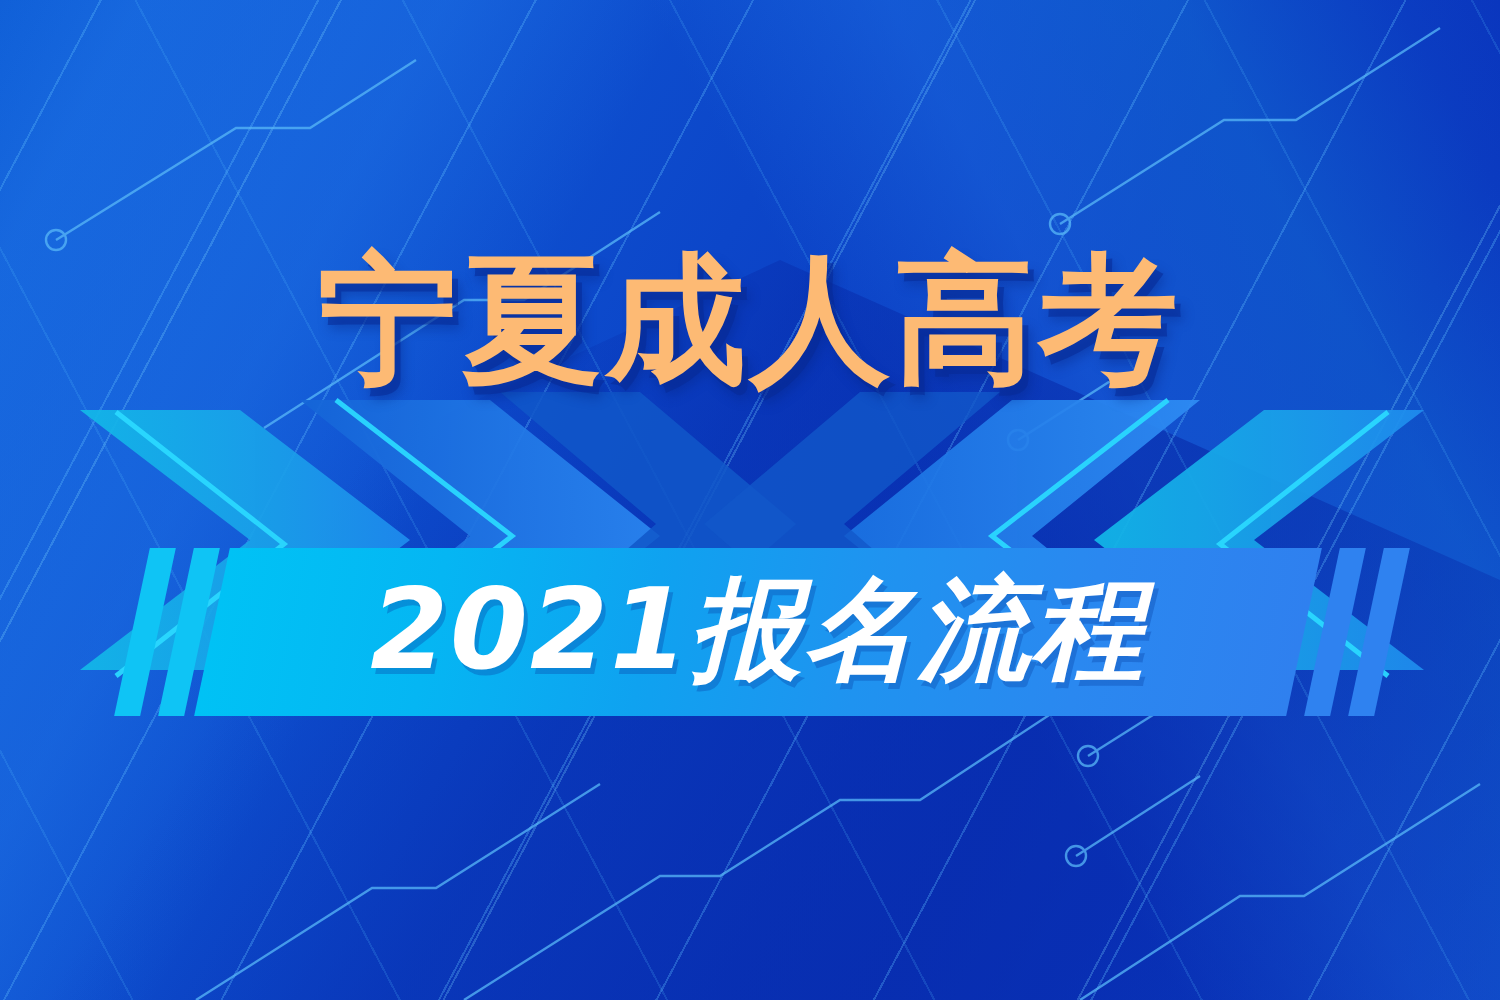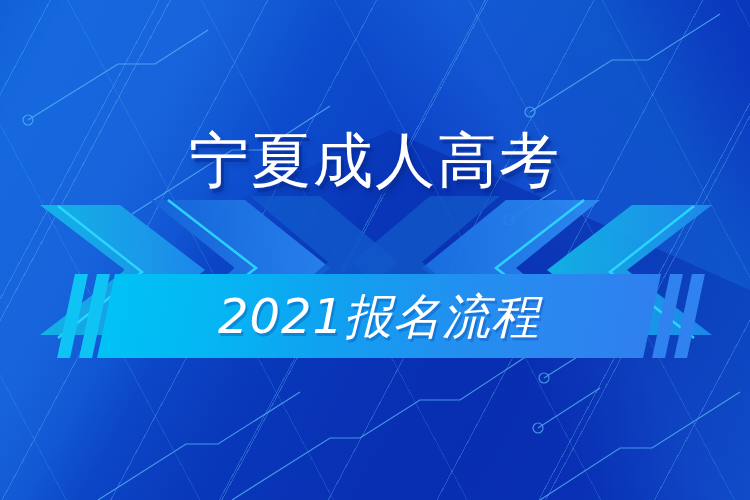--- a/index.html
+++ b/index.html
@@ -96,24 +96,24 @@
     position: absolute;
     left: 0;
     right: 0;
     top: 112px;
     text-align: center;
     z-index: 40;
   }
   #main-title {
     display: inline-block;
     font-family: "DejaVu Sans", "Liberation Sans", sans-serif;
-    font-size: 60px;
+    font-size: 70px;
     line-height: 96px;
-    font-weight: 400;
-    color: #ffffff;
+    font-weight: 700;
+    color: #fdba74;
     letter-spacing: 2px;
     text-shadow:
        3px 4px 0 rgba(8,42,150,0.55),
        4px 6px 6px rgba(6,34,130,0.40);
     white-space: nowrap;
   }
   
   #banner-group {
     position: absolute;
     left: 0;
@@ -155,23 +155,23 @@
     left: 106px;
     top: 4px;
     width: 546px;
     height: 84px;
     display: flex;
     align-items: center;
     justify-content: center;
   }
   #subtitle {
     font-family: "DejaVu Sans", "Liberation Sans", sans-serif;
-    font-size: 48px;
+    font-size: 56px;
     line-height: 58px;
-    font-weight: 400;
+    font-weight: 700;
     font-style: italic;
     color: #ffffff;
     letter-spacing: 1px;
     white-space: nowrap;
     text-shadow: 2px 3px 0 rgba(10,70,170,0.35);
   }
   
   #circuits { z-index: 12; }
 </style>
 </head>

